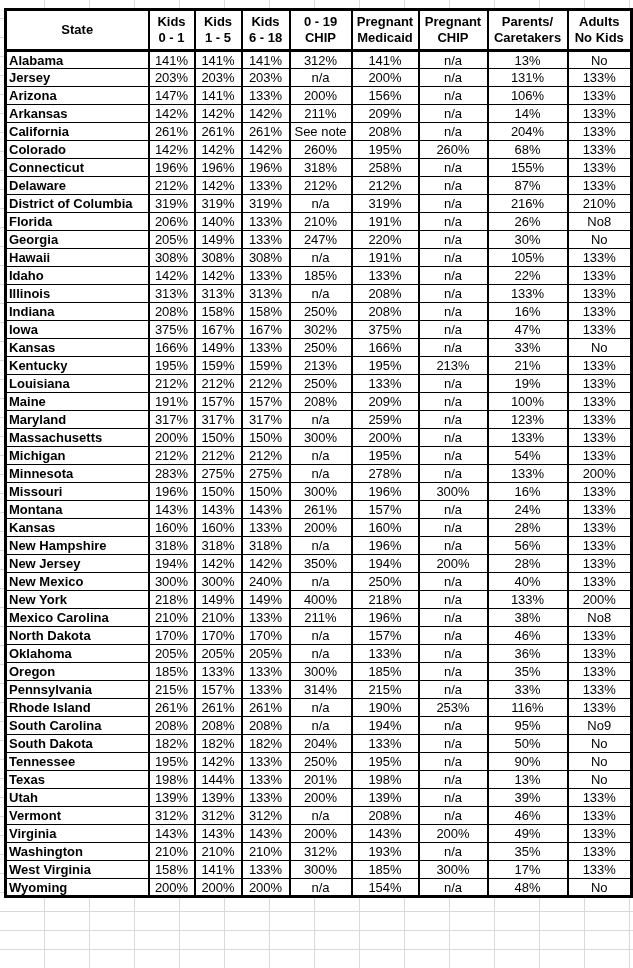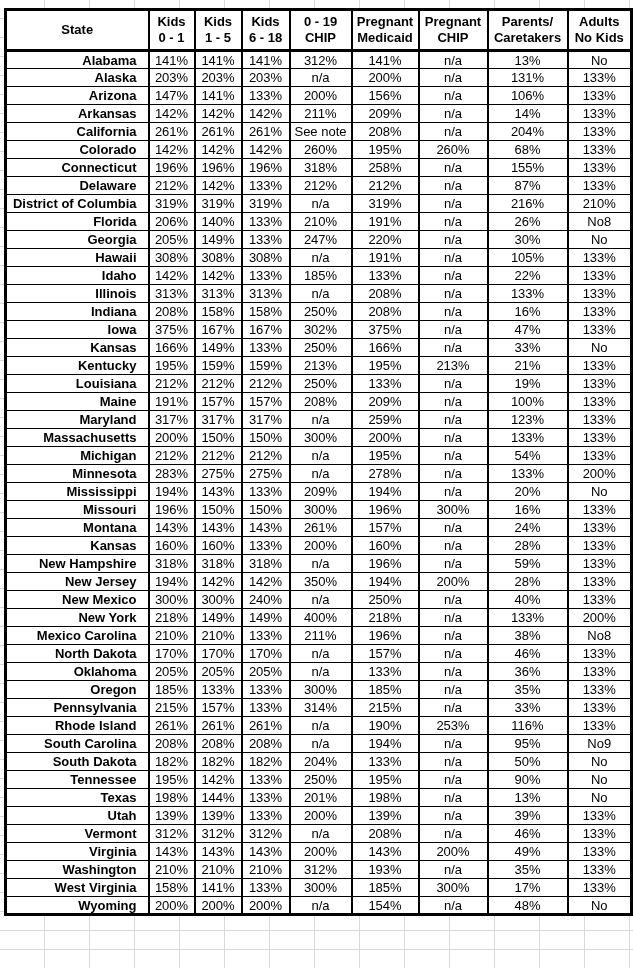--- a/index.html
+++ b/index.html
@@ -47,21 +47,20 @@
     border-bottom:3px solid #000;
     border-top:3px solid #000;
   }
   tbody tr{height:18px;}
   tbody td{
     font-size:13px;
     vertical-align:middle;
   }
   td.state{
     font-weight:bold;
-    text-align:right;
     padding-right:11px;
   }
   td.val{
     font-weight:normal;
     text-align:center;
   }
 </style>
 </head>
 <body>
 
@@ -106,21 +105,21 @@
         <td class="val">141%</td>
         <td class="val">141%</td>
         <td class="val">141%</td>
         <td class="val">312%</td>
         <td class="val">141%</td>
         <td class="val">n/a</td>
         <td class="val">13%</td>
         <td class="val">No</td>
       </tr>
       <tr>
-        <td class="state">Alaska</td>
+        <td class="state">Jersey</td>
         <td class="val">203%</td>
         <td class="val">203%</td>
         <td class="val">203%</td>
         <td class="val">n/a</td>
         <td class="val">200%</td>
         <td class="val">n/a</td>
         <td class="val">131%</td>
         <td class="val">133%</td>
       </tr>
       <tr>
@@ -359,31 +358,20 @@
         <td class="val">283%</td>
         <td class="val">275%</td>
         <td class="val">275%</td>
         <td class="val">n/a</td>
         <td class="val">278%</td>
         <td class="val">n/a</td>
         <td class="val">133%</td>
         <td class="val">200%</td>
       </tr>
       <tr>
-        <td class="state">Mississippi</td>
-        <td class="val">194%</td>
-        <td class="val">143%</td>
-        <td class="val">133%</td>
-        <td class="val">209%</td>
-        <td class="val">194%</td>
-        <td class="val">n/a</td>
-        <td class="val">20%</td>
-        <td class="val">No</td>
-      </tr>
-      <tr>
         <td class="state">Missouri</td>
         <td class="val">196%</td>
         <td class="val">150%</td>
         <td class="val">150%</td>
         <td class="val">300%</td>
         <td class="val">196%</td>
         <td class="val">300%</td>
         <td class="val">16%</td>
         <td class="val">133%</td>
       </tr>
@@ -410,21 +398,21 @@
         <td class="val">133%</td>
       </tr>
       <tr>
         <td class="state">New Hampshire</td>
         <td class="val">318%</td>
         <td class="val">318%</td>
         <td class="val">318%</td>
         <td class="val">n/a</td>
         <td class="val">196%</td>
         <td class="val">n/a</td>
-        <td class="val">59%</td>
+        <td class="val">56%</td>
         <td class="val">133%</td>
       </tr>
       <tr>
         <td class="state">New Jersey</td>
         <td class="val">194%</td>
         <td class="val">142%</td>
         <td class="val">142%</td>
         <td class="val">350%</td>
         <td class="val">194%</td>
         <td class="val">200%</td>

